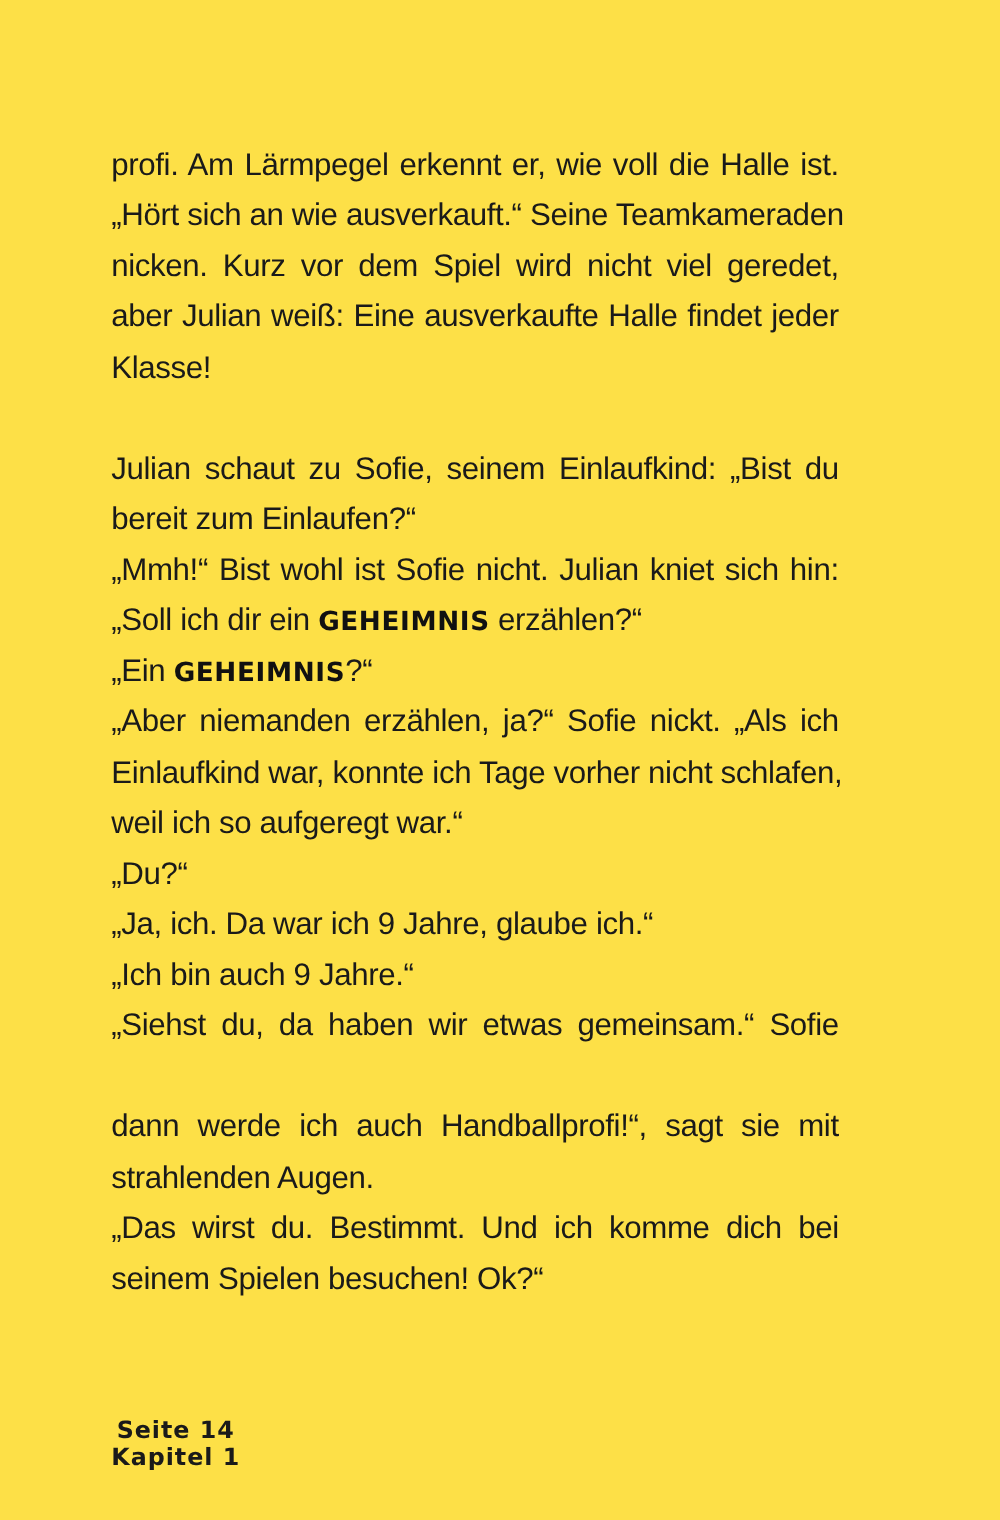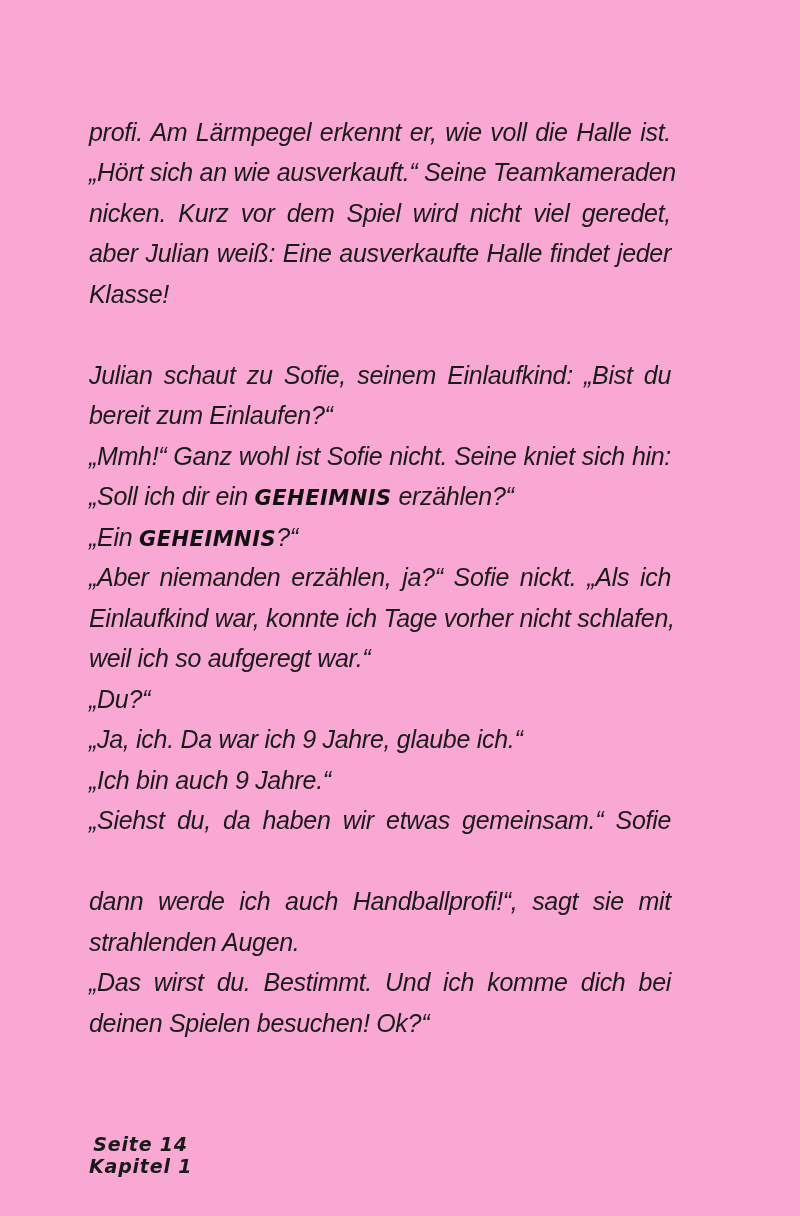--- a/index.html
+++ b/index.html
@@ -1,17 +1,17 @@
 <!DOCTYPE html>
 <html><head>
 <meta charset="utf-8">
 <style>
   html, body { margin:0; padding:0; background:#ffffff; }
   body { width:800px; height:1216px; position:relative; overflow:hidden; }
-  .page { position:absolute; left:0; top:0; width:800px; height:1216px; background:#f9a8d4;font-style:italic; }
+  .page { position:absolute; left:0; top:0; width:800px; height:1216px; background:#fde047; }
   .line {
     position:absolute; left:89px; width:582px; height:40px;
     font-family:"Liberation Sans", sans-serif; font-size:25px; color:#1a1a1a;
     line-height:40px; white-space:nowrap; letter-spacing:-0.3px;
   }
   .just { text-align:justify; text-align-last:justify; }
   .caps { font-family:"DejaVu Sans", sans-serif; font-weight:bold; font-size:21px; letter-spacing:0.5px; color:#111;margin-top:36px; }
   .footer { position:absolute; left:89px; top:1133px; height:32px; display:flex; align-items:center;
     font-family:"DejaVu Sans", sans-serif; font-size:19px; font-weight:bold; color:#1a1a1a; letter-spacing:0.8px;flex-direction:column; }
   .ball { width:28px; height:28px; margin-right:16px; }
@@ -22,34 +22,34 @@
 
 <div class="page">
   <div class="line just" style="top:112px">profi. Am Lärmpegel erkennt er, wie voll die Halle ist.</div>
   <div class="line just" style="top:152px">„Hört sich an wie ausverkauft.“ Seine Teamkameraden</div>
   <div class="line just" style="top:193px">nicken. Kurz vor dem Spiel wird nicht viel geredet,</div>
   <div class="line just" style="top:233px">aber Julian weiß: Eine ausverkaufte Halle findet jeder</div>
   <div class="line" style="top:274px">Klasse!</div>
 
   <div class="line just" style="top:355px">Julian schaut zu Sofie, seinem Einlaufkind: „Bist du</div>
   <div class="line" style="top:395px">bereit zum Einlaufen?“</div>
-  <div class="line just" style="top:436px">„Mmh!“ Ganz wohl ist Sofie nicht. Seine kniet sich hin:</div>
+  <div class="line just" style="top:436px">„Mmh!“ Bist wohl ist Sofie nicht. Julian kniet sich hin:</div>
   <div class="line" style="top:476px"><span>„Soll ich dir ein </span><span class="caps">GEHEIMNIS</span><span> erzählen?“</span></div>
   <div class="line" style="top:517px"><span>„Ein </span><span class="caps">GEHEIMNIS</span><span>?“</span></div>
   <div class="line just" style="top:557px">„Aber niemanden erzählen, ja?“ Sofie nickt. „Als ich</div>
   <div class="line just" style="top:598px">Einlaufkind war, konnte ich Tage vorher nicht schlafen,</div>
   <div class="line" style="top:638px">weil ich so aufgeregt war.“</div>
   <div class="line" style="top:679px">„Du?“</div>
   <div class="line" style="top:719px">„Ja, ich. Da war ich 9 Jahre, glaube ich.“</div>
   <div class="line" style="top:760px">„Ich bin auch 9 Jahre.“</div>
   <div class="line just" style="top:800px">„Siehst du, da haben wir etwas gemeinsam.“ Sofie</div>
   <div class="line just" style="top:881px">dann werde ich auch Handballprofi!“, sagt sie mit</div>
   <div class="line" style="top:922px">strahlenden Augen.</div>
   <div class="line just" style="top:962px">„Das wirst du. Bestimmt. Und ich komme dich bei</div>
-  <div class="line" style="top:1003px">deinen Spielen besuchen! Ok?“</div>
+  <div class="line" style="top:1003px">seinem Spielen besuchen! Ok?“</div>
 
   <div class="footer">
     <svg class="ball" viewBox="0 0 28 28">
       <circle cx="14" cy="14" r="13.5" fill="#111"></circle>
       <polygon points="14,9 18.5,12.2 16.8,17.4 11.2,17.4 9.5,12.2" fill="#fff"></polygon>
       <polygon points="14,9 18.5,12.2 16.8,17.4 11.2,17.4 9.5,12.2" fill="#111" transform="scale(0.7) translate(6,6)"></polygon>
       <path d="M14 9 L14 2 M18.5 12.2 L25 10 M16.8 17.4 L21 23 M11.2 17.4 L7 23 M9.5 12.2 L3 10" stroke="#fff" stroke-width="1.4"></path>
       <path d="M7 4 L14 2 L21 4 M25 10 L26 17 L21 23 L14 26 L7 23 L2 17 L3 10" stroke="#fff" stroke-width="1.2" fill="none"></path>
     </svg>
     <span>Seite 14</span>

